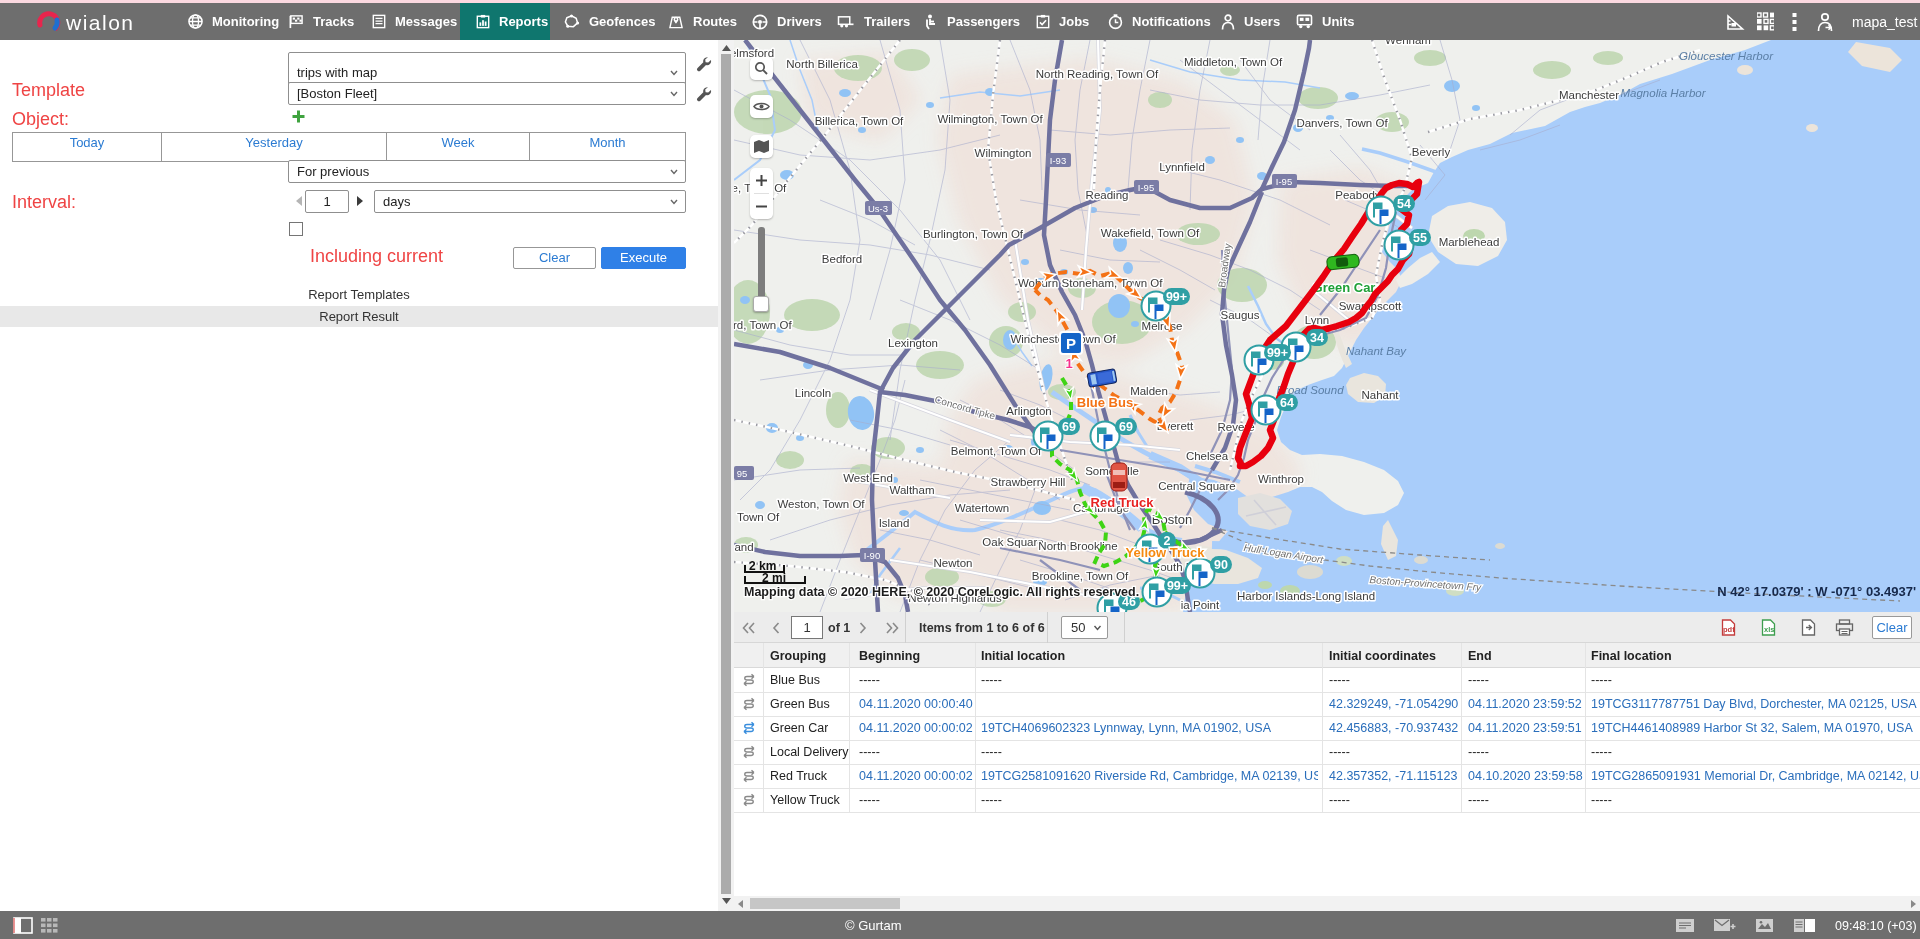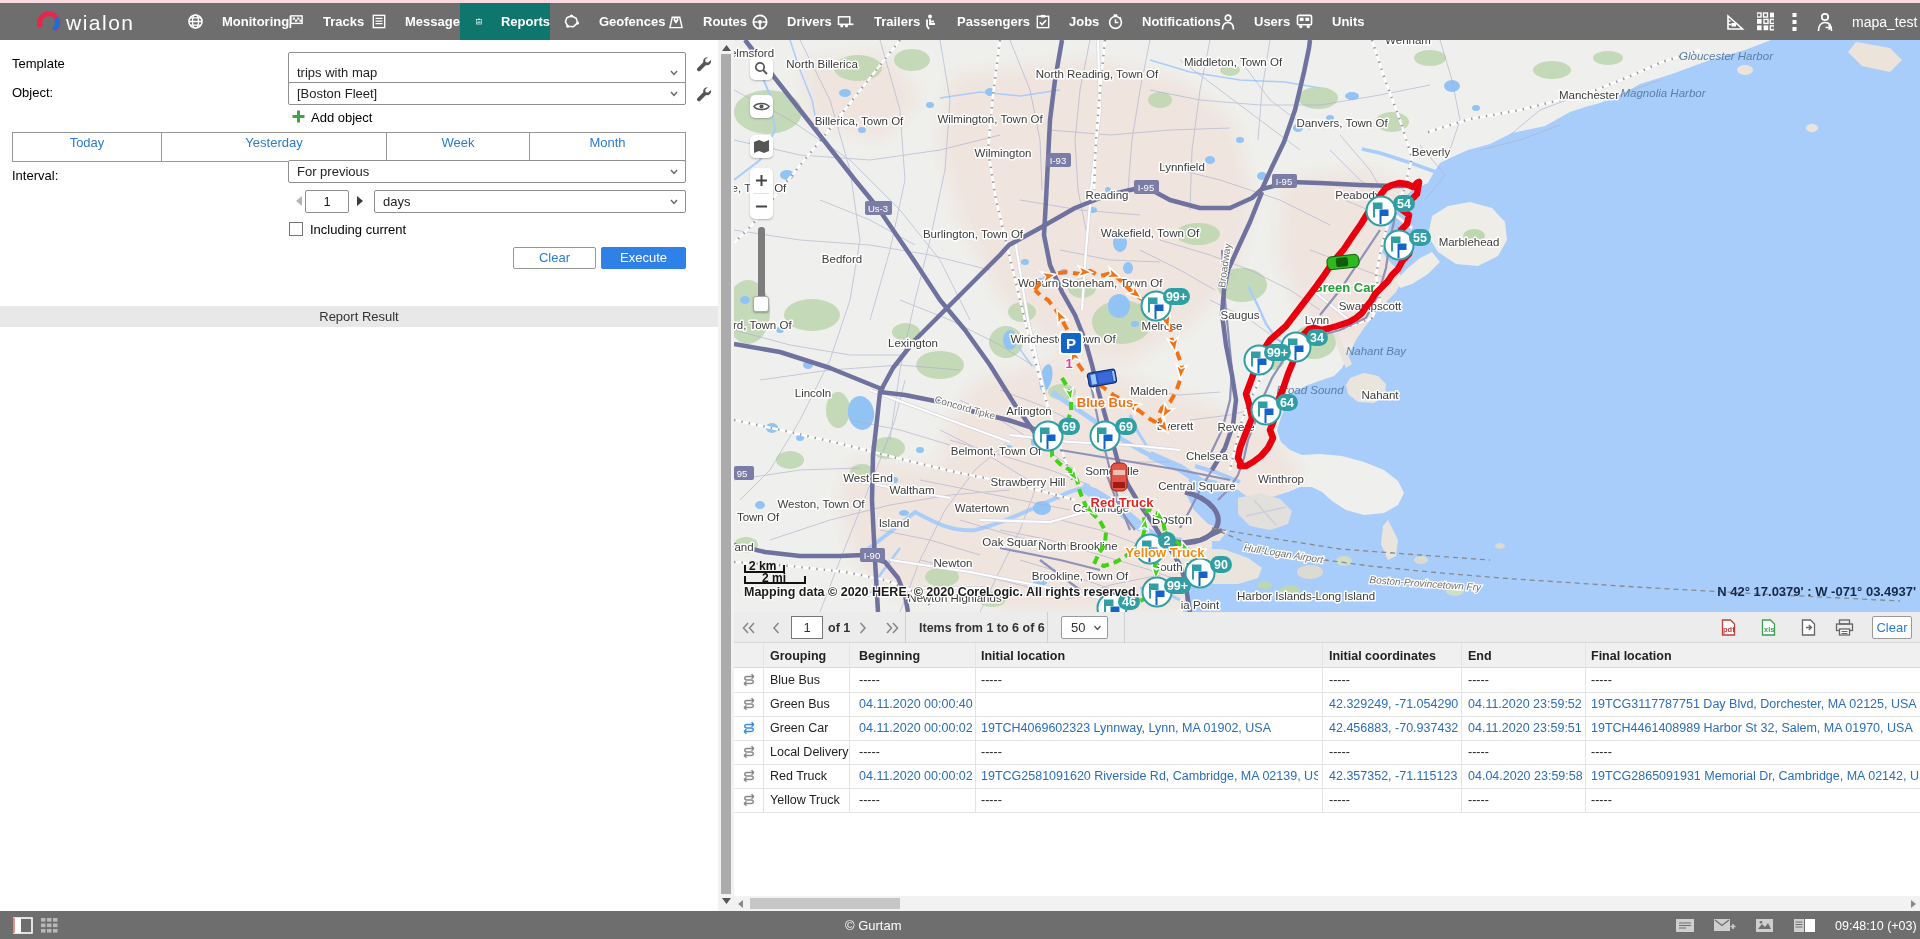--- a/index.html
+++ b/index.html
@@ -2,27 +2,27 @@
 <html><head>
 <meta charset="utf-8">
 <style>
 * { margin:0; padding:0; box-sizing:border-box; }
 html,body { width:1920px; height:939px; overflow:hidden; font-family:"Liberation Sans", sans-serif; background:#fff; }
 #page { position:relative; width:1920px; height:939px; }
 .abs { position:absolute; }
 
 #pinkbar { left:0; top:0; width:1920px; height:3px; background:#fbd9e0; }
 #navbar { left:0; top:3px; width:1920px; height:37px; background:#6e6e6e; color:#fff; }
-.navitem { position:absolute; top:0; height:37px; display:flex; align-items:center; gap:19px; font-size:13px; font-weight:bold; color:#fff; }
+.navitem { position:absolute; top:0; height:37px; display:flex; align-items:center; gap:9px; font-size:13px; font-weight:bold; color:#fff; }
 .navitem svg { display:block; }
 #nav-reports { background:#0f766e; }
 #nav-user { position:absolute; top:0; height:37px; display:flex; align-items:center; color:#fff; }
 
 #leftpanel { left:0; top:40px; width:718px; height:871px; background:#fff; font-size:13px; color:#222; }
-.lbl { position:absolute; font-size:13px; color:#000000; }
+.lbl { position:absolute; font-size:18px; color:#ef4444;margin-top:24px; }
 .sel { position:absolute; border:1px solid #8f8f8f; background:#fff; border-radius:2px; font-size:13px; color:#222; display:flex; align-items:center; padding-left:8px; }
 .sel .chev { position:absolute; right:7px; top:50%; margin-top:-4px; width:8px; height:8px; }
 .wrench { position:absolute; width:16px; height:16px; }
 .tabs { position:absolute; left:12px; top:92px; width:674px; height:30px; display:flex; }
 .tab { border:1px solid #979797; border-left:none; flex:none; color:#2b7bd2; font-size:13px; text-align:center; line-height:19px; background:#fff; }
 .tab:first-child { border-left:1px solid #979797; }
 .btn { position:absolute; height:22px; font-size:13px; text-align:center; line-height:20px; border-radius:2px; }
 #btn-clear { left:513px; top:207px; width:83px; border:1px solid #979797; color:#2b7bd2; background:#fff; }
 #btn-exec { left:601px; top:207px; width:85px; border:1px solid #2f80e7; color:#fff; background:#2f80e7; }
 #rep-templates { position:absolute; left:0; top:247px; width:718px; text-align:center; font-size:13px; color:#333; }
@@ -250,20 +250,21 @@
         <path d="M1 0 L7 5 L1 10 Z" fill="#3a3a3a"></path>
       </svg>
     <div class="sel" style="left:374px; top:150px; width:312px; height:23px;">days
       <svg class="chev" viewBox="0 0 8 8">
           <path d="M1 2 L4 5.4 L7 2" fill="none" stroke="#666" stroke-width="1.4"></path>
         </svg></div>
     <div class="abs" style="left:289px; top:182px; width:14px; height:14px; border:1px solid #757575; background:#fff;"></div>
     <div class="lbl" style="left:310px; top:182px;">Including current</div>
     <div class="btn" id="btn-clear">Clear</div>
     <div class="btn" id="btn-exec">Execute</div>
+    <div id="rep-templates">Report Templates</div>
     <div id="rep-result">Report Result</div>
   </div>
   <div id="vscroll" class="abs">
       <div id="vthumb"></div>
     <svg class="abs" style="left:4px; top:5px;" width="9" height="6" viewBox="0 0 9 6">
         <path d="M4.5 0 L9 6 L0 6 Z" fill="#555"></path>
       </svg>
     <svg class="abs" style="left:4px; top:858px;" width="9" height="6" viewBox="0 0 9 6">
         <path d="M0 0 L9 0 L4.5 6 Z" fill="#555"></path>
       </svg>
@@ -898,21 +899,21 @@
     <div class="cell" style="left:36px; top:97px;">Local Delivery</div>
     <div class="cell" style="left:125px; top:97px;">-----</div>
     <div class="cell" style="left:247px; top:97px;">-----</div>
     <div class="cell" style="left:595px; top:97px;">-----</div>
     <div class="cell" style="left:734px; top:97px;">-----</div>
     <div class="cell" style="left:857px; top:97px;">-----</div>
     <div class="cell" style="left:36px; top:121px;">Red Truck</div>
     <div class="cell blue" style="left:125px; top:121px;">04.11.2020 00:00:02</div>
     <div class="cell blue" style="left:247px; top:121px; width:337px;">19TCG2581091620 Riverside Rd, Cambridge, MA 02139, USA</div>
     <div class="cell blue" style="left:595px; top:121px;">42.357352, -71.115123</div>
-    <div class="cell blue" style="left:734px; top:121px;">04.04.2020 23:59:58</div>
+    <div class="cell blue" style="left:734px; top:121px;">04.10.2020 23:59:58</div>
     <div class="cell blue" style="left:857px; top:121px; width:329px;">19TCG2865091931 Memorial Dr, Cambridge, MA 02142, USA</div>
     <div class="cell" style="left:36px; top:145px;">Yellow Truck</div>
     <div class="cell" style="left:125px; top:145px;">-----</div>
     <div class="cell" style="left:247px; top:145px;">-----</div>
     <div class="cell" style="left:595px; top:145px;">-----</div>
     <div class="cell" style="left:734px; top:145px;">-----</div>
     <div class="cell" style="left:857px; top:145px;">-----</div>
   </div>
   <div id="hscroll" class="abs">
     <svg class="abs" style="left:3px; top:4px;" width="7" height="8" viewBox="0 0 7 8">

